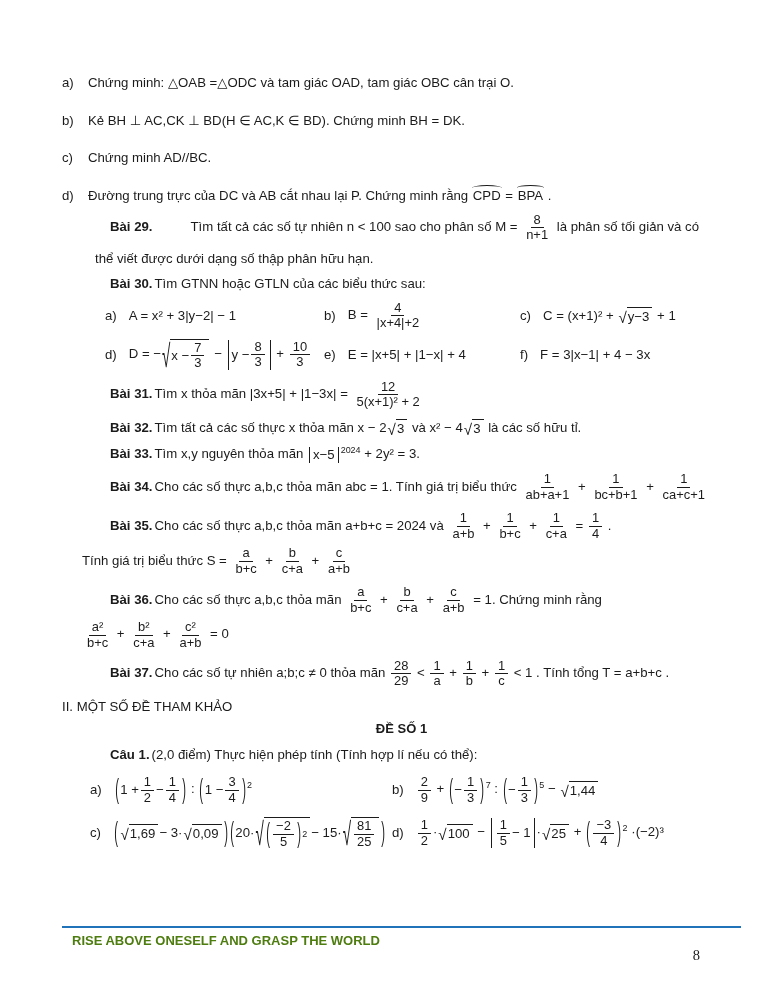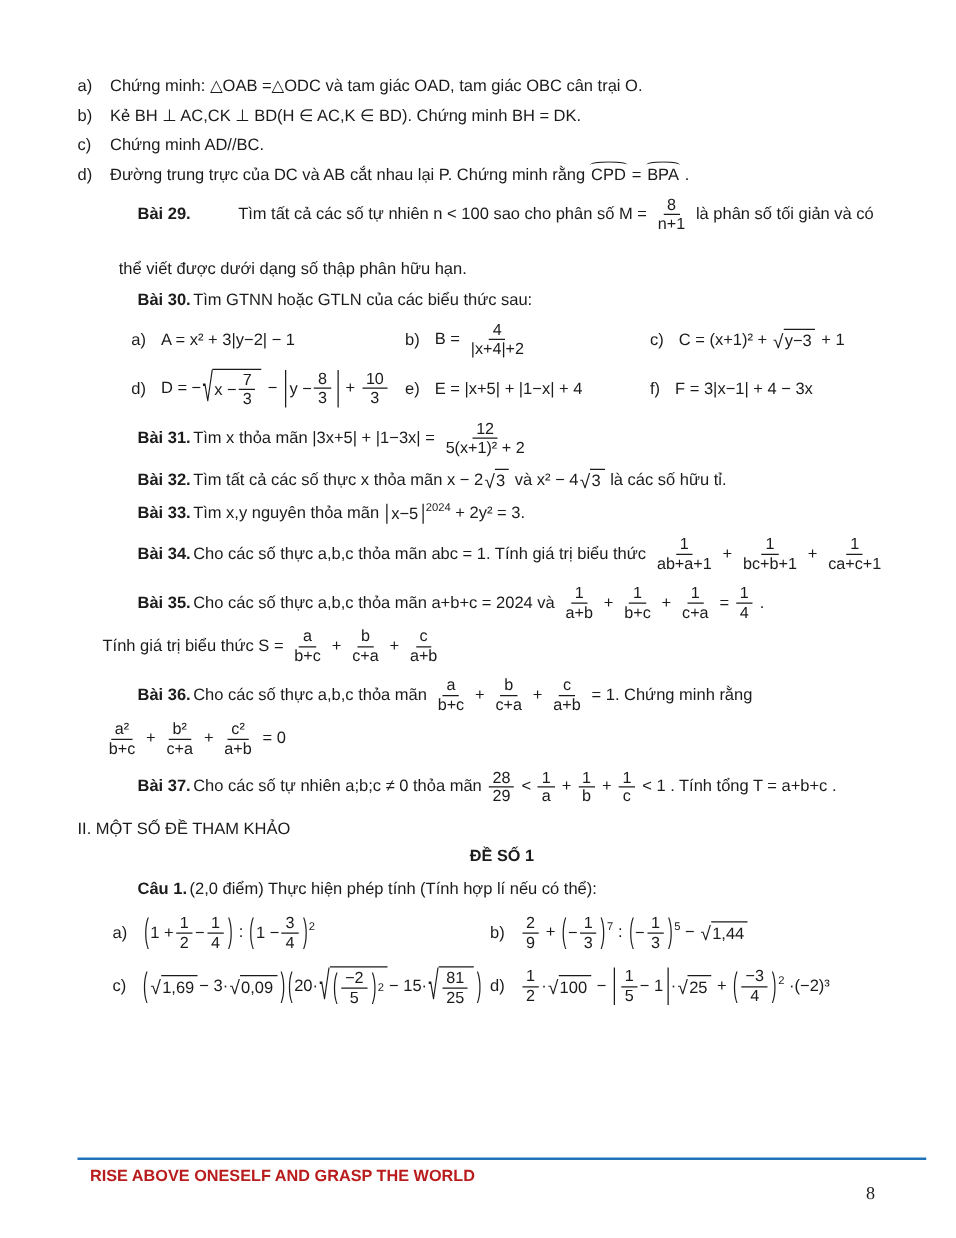--- a/index.html
+++ b/index.html
@@ -2,26 +2,26 @@
 <html><head>
 <meta charset="utf-8">
 <style>
   html,body{margin:0;padding:0;}
   body{
     width:765px;height:990px;background:#ffffff;position:relative;overflow:hidden;
     font-family:"Liberation Sans",sans-serif;font-size:13.2px;color:#1b1b1b;
   }
   main{position:absolute;left:62px;top:54px;right:24px;}
   .line{margin-top:12px;line-height:1.25;}
-  .item{margin-top:7px;}
+  .item{margin-top:21px;}
   .item .lbl{display:inline-block;min-width:26px;}
   .problem{margin-top:9px;}
   .plabel{font-weight:700;margin-right:2px;padding-left:48px;}
   .gap{display:inline-block;width:36px;}
-  .cont{margin-top:20px;padding-left:33px;}
+  .cont{margin-top:8px;padding-left:33px;}
   .cont2{margin-top:5px;padding-left:20px;}
   .heading{margin-top:10px;font-weight:400;}
   .centerT{margin-top:6px;font-weight:700;text-align:center;font-size:13px;}
   .row3{display:flex;margin-top:8px;align-items:center;}
   .row3 .c0{width:262px;padding-left:43px;box-sizing:border-box;}
   .row3 .c1{width:196px;}
   .row3 .c2{flex:1;}
   .row2{display:flex;margin-top:12px;align-items:center;}
   .row2 .c0{width:330px;padding-left:28px;box-sizing:border-box;}
   .row2 .c1{flex:1;}
@@ -41,21 +41,21 @@
   .grp{display:inline-flex;align-items:center;vertical-align:middle;}
   .ginner{display:inline-flex;align-items:center;}
   .paren{display:inline-block;transform:scaleY(1.25);padding:0 1px;font-weight:400;}
   .tall > .paren{transform:scaleY(2.05) scaleX(0.85);}
   sup{font-size:0.68em;line-height:0;}
   .arc{position:relative;display:inline-block;padding:0 1px;}
   .arc::before{content:"";position:absolute;left:0;right:0;top:-3px;height:5px;
        border-top:1.4px solid currentColor;border-radius:50% 50% 0 0;}
   
   .footer-rule{position:absolute;left:62px;right:24px;top:926px;border-top:2px solid #2173B9;}
-  .footer-motto{position:absolute;left:72px;top:933px;color:#b91c1c;font-weight:700;font-size:13px;}
+  .footer-motto{position:absolute;left:72px;top:933px;color:#4d7c0f;font-weight:700;font-size:13px;}
   .page-number{position:absolute;right:65px;top:947px;font-family:"Liberation Serif",serif;font-size:14.5px;}
 </style>
 </head>
 <body>
 
 <main>
     <div class="line item"><span class="lbl">a)</span><span class="math">Chứng minh: △OAB =△ODC và tam giác OAD, tam giác OBC cân trại O.</span></div>
     <div class="line item"><span class="lbl">b)</span><span class="math">Kẻ BH ⊥ AC,CK ⊥ BD(H ∈ AC,K ∈ BD). Chứng minh BH = DK.</span></div>
     <div class="line item"><span class="lbl">c)</span><span class="math">Chứng minh AD//BC.</span></div>
     <div class="line item"><span class="lbl">d)</span><span class="math">Đường trung trực của DC và AB cắt nhau lại P. Chứng minh rằng <span class="arc">CPD</span> = <span class="arc">BPA</span> .</span></div>

